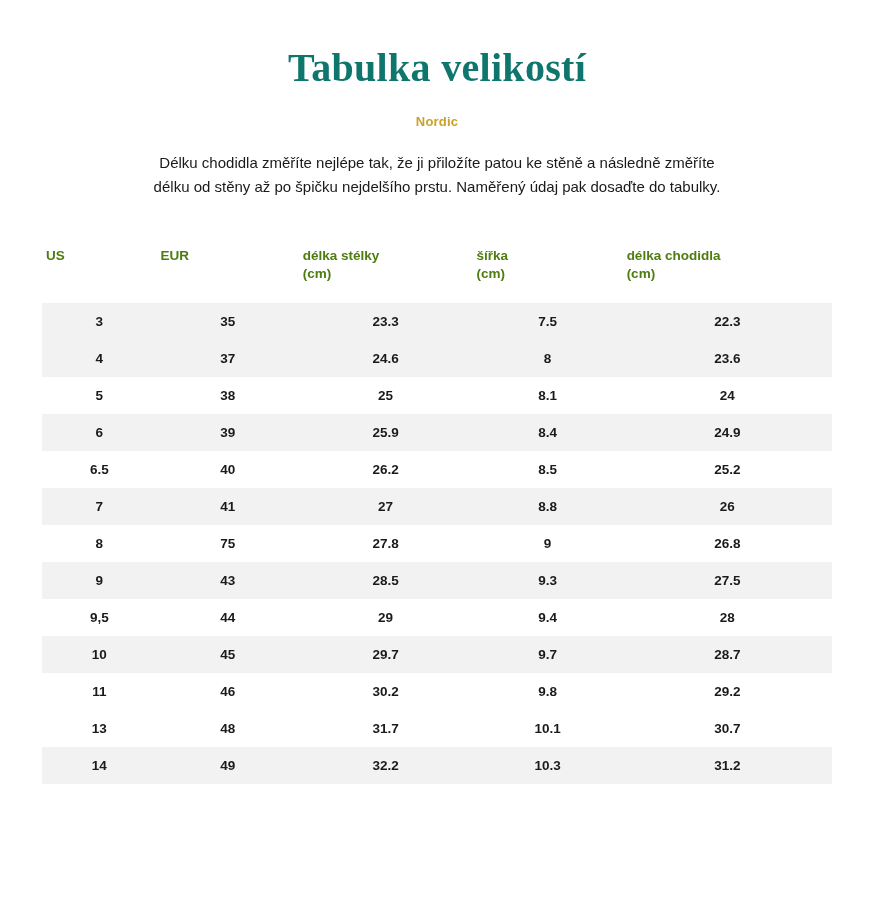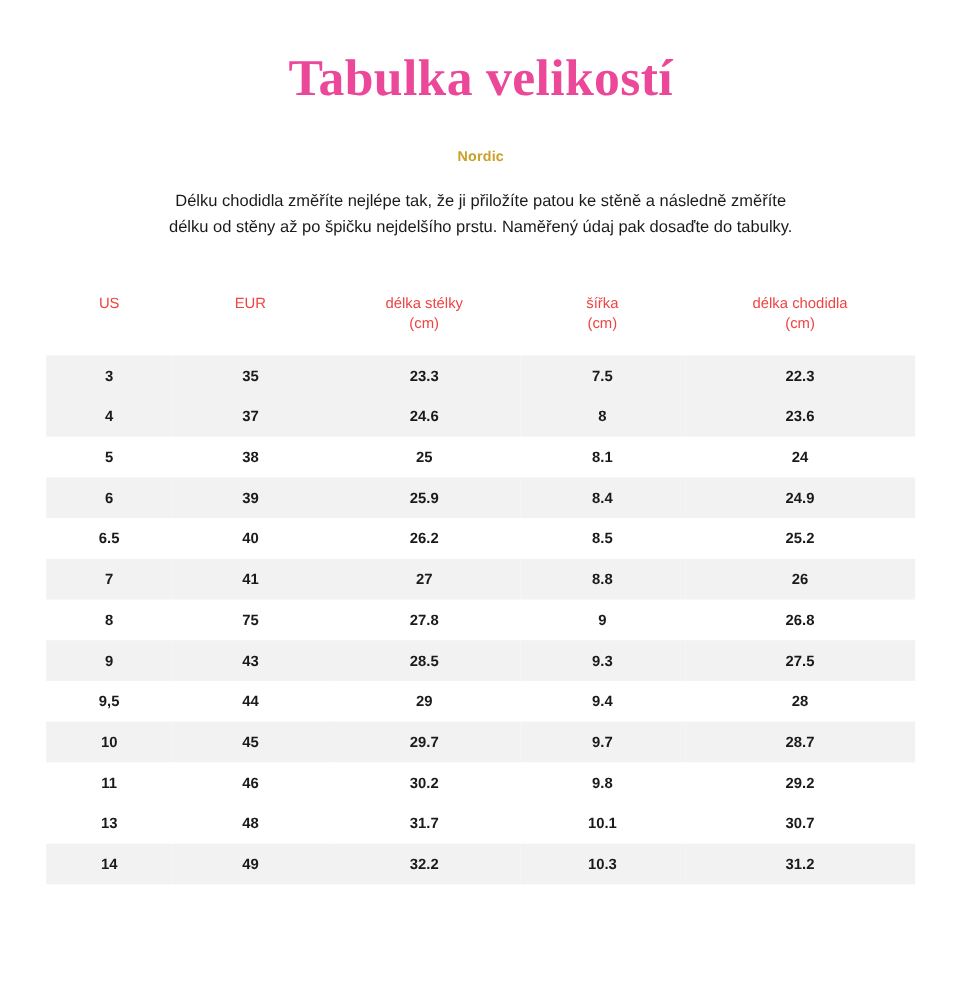--- a/index.html
+++ b/index.html
@@ -17,34 +17,34 @@
   .page {
     width: 874px;
     height: 900px;
     box-sizing: border-box;
     padding: 0;
     position: relative;
   }
   .title {
     font-family: "Liberation Serif", serif;
     font-weight: bold;
-    font-size: 47px;
+    font-size: 40px;
     text-align: center;
     letter-spacing: 0.3px;
-    color: #ec4899;
+    color: #0f766e;
     margin: 0;
     padding-top: 46px;
     line-height: 1.1;
   }
   .subtitle {
     text-align: center;
     color: #c9a227;
     font-size: 13px;
     font-weight: bold;
-    margin-top: 36px;
+    margin-top: 24px;
     letter-spacing: 0.2px;
   }
   .intro {
     text-align: center;
     font-size: 15px;
     line-height: 1.6;
     color: #1a1a1a;
     margin: 22px auto 0 auto;
     width: 650px;
     font-weight: 500;
@@ -53,24 +53,24 @@
     margin-top: 40px;
     padding: 0 42px;
   }
   table {
     width: 100%;
     border-collapse: collapse;
     table-layout: fixed;
   }
   thead th {
     font-size: 13.5px;
-    font-weight: normal;
-    color: #ef4444;
+    font-weight: bold;
+    color: #4d7c0f;
     padding: 8px 4px 20px 4px;
-    text-align: center;
+    text-align: left;
     line-height: 1.35;
     vertical-align: top;
   }
   tbody td {
     font-size: 13.5px;
     font-weight: bold;
     color: #1a1a1a;
     text-align: center;
     padding: 11px 4px;
     height: 15px;

